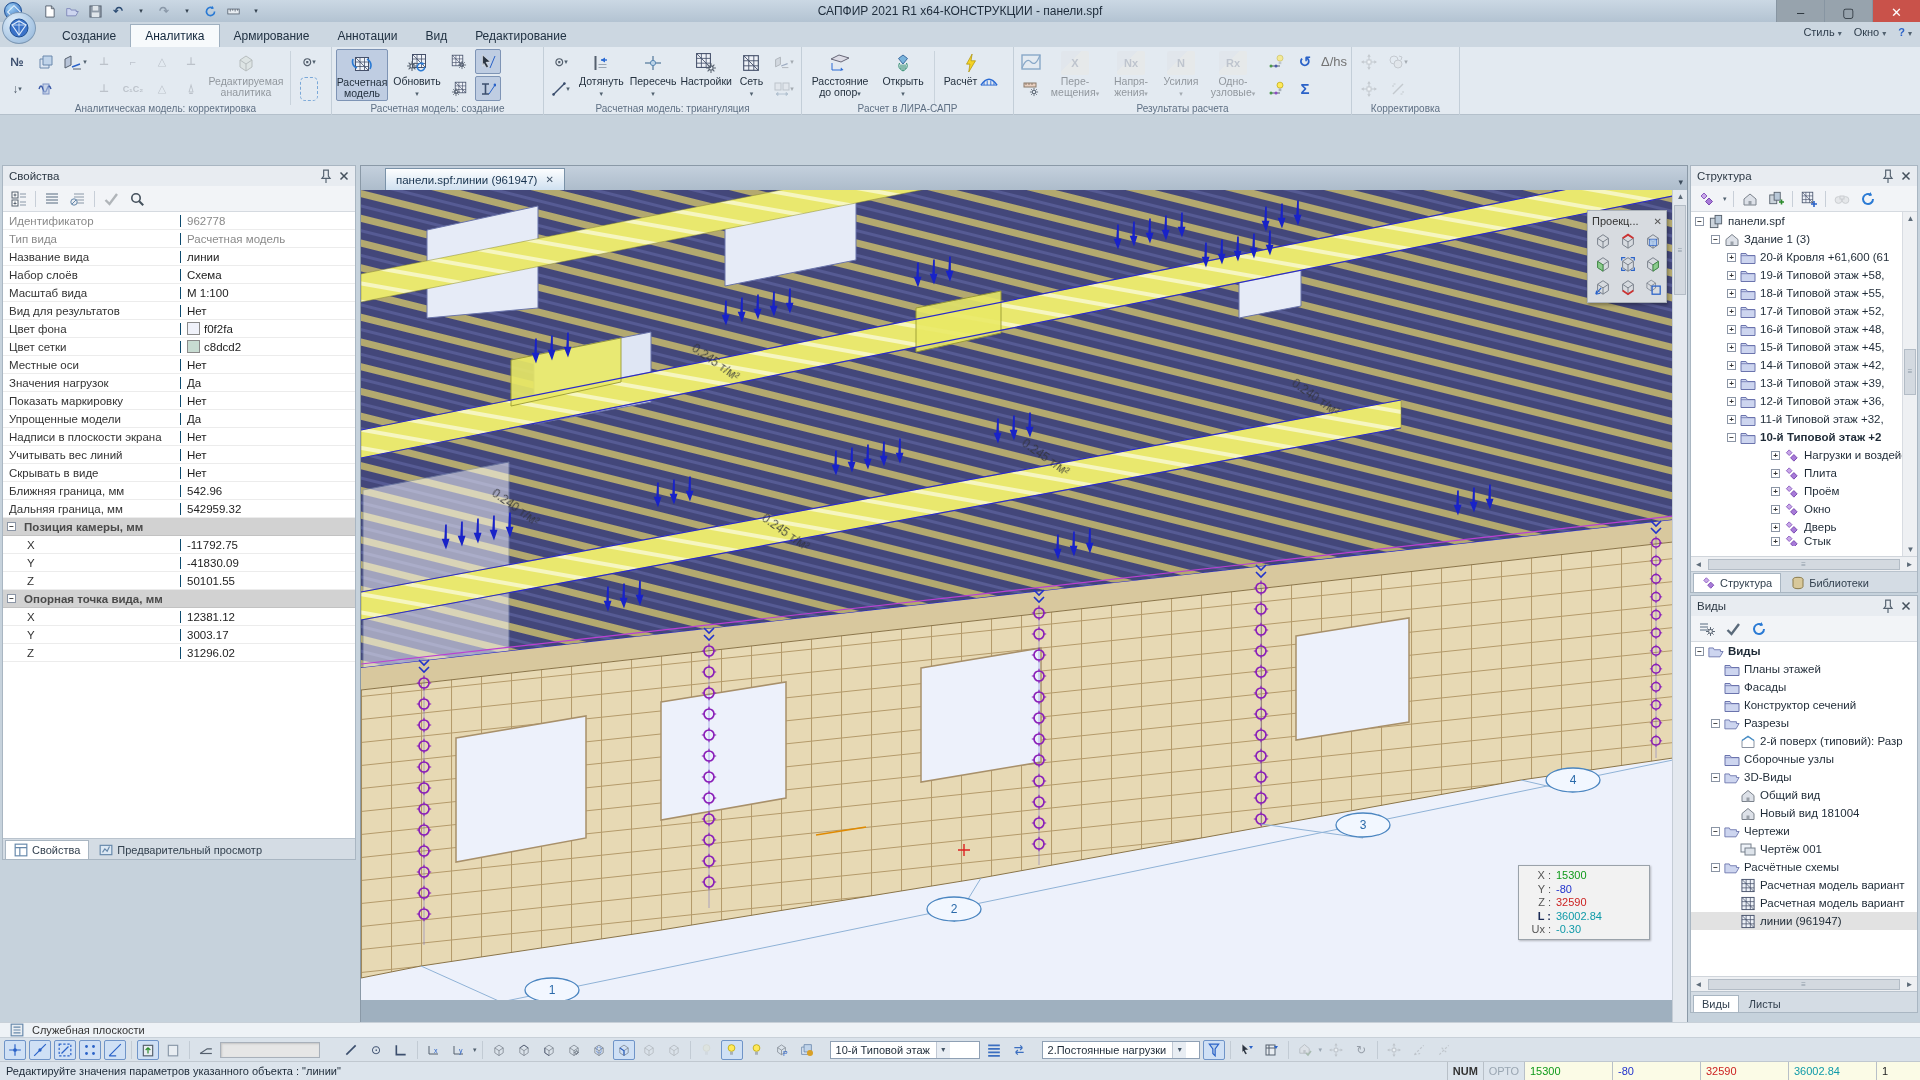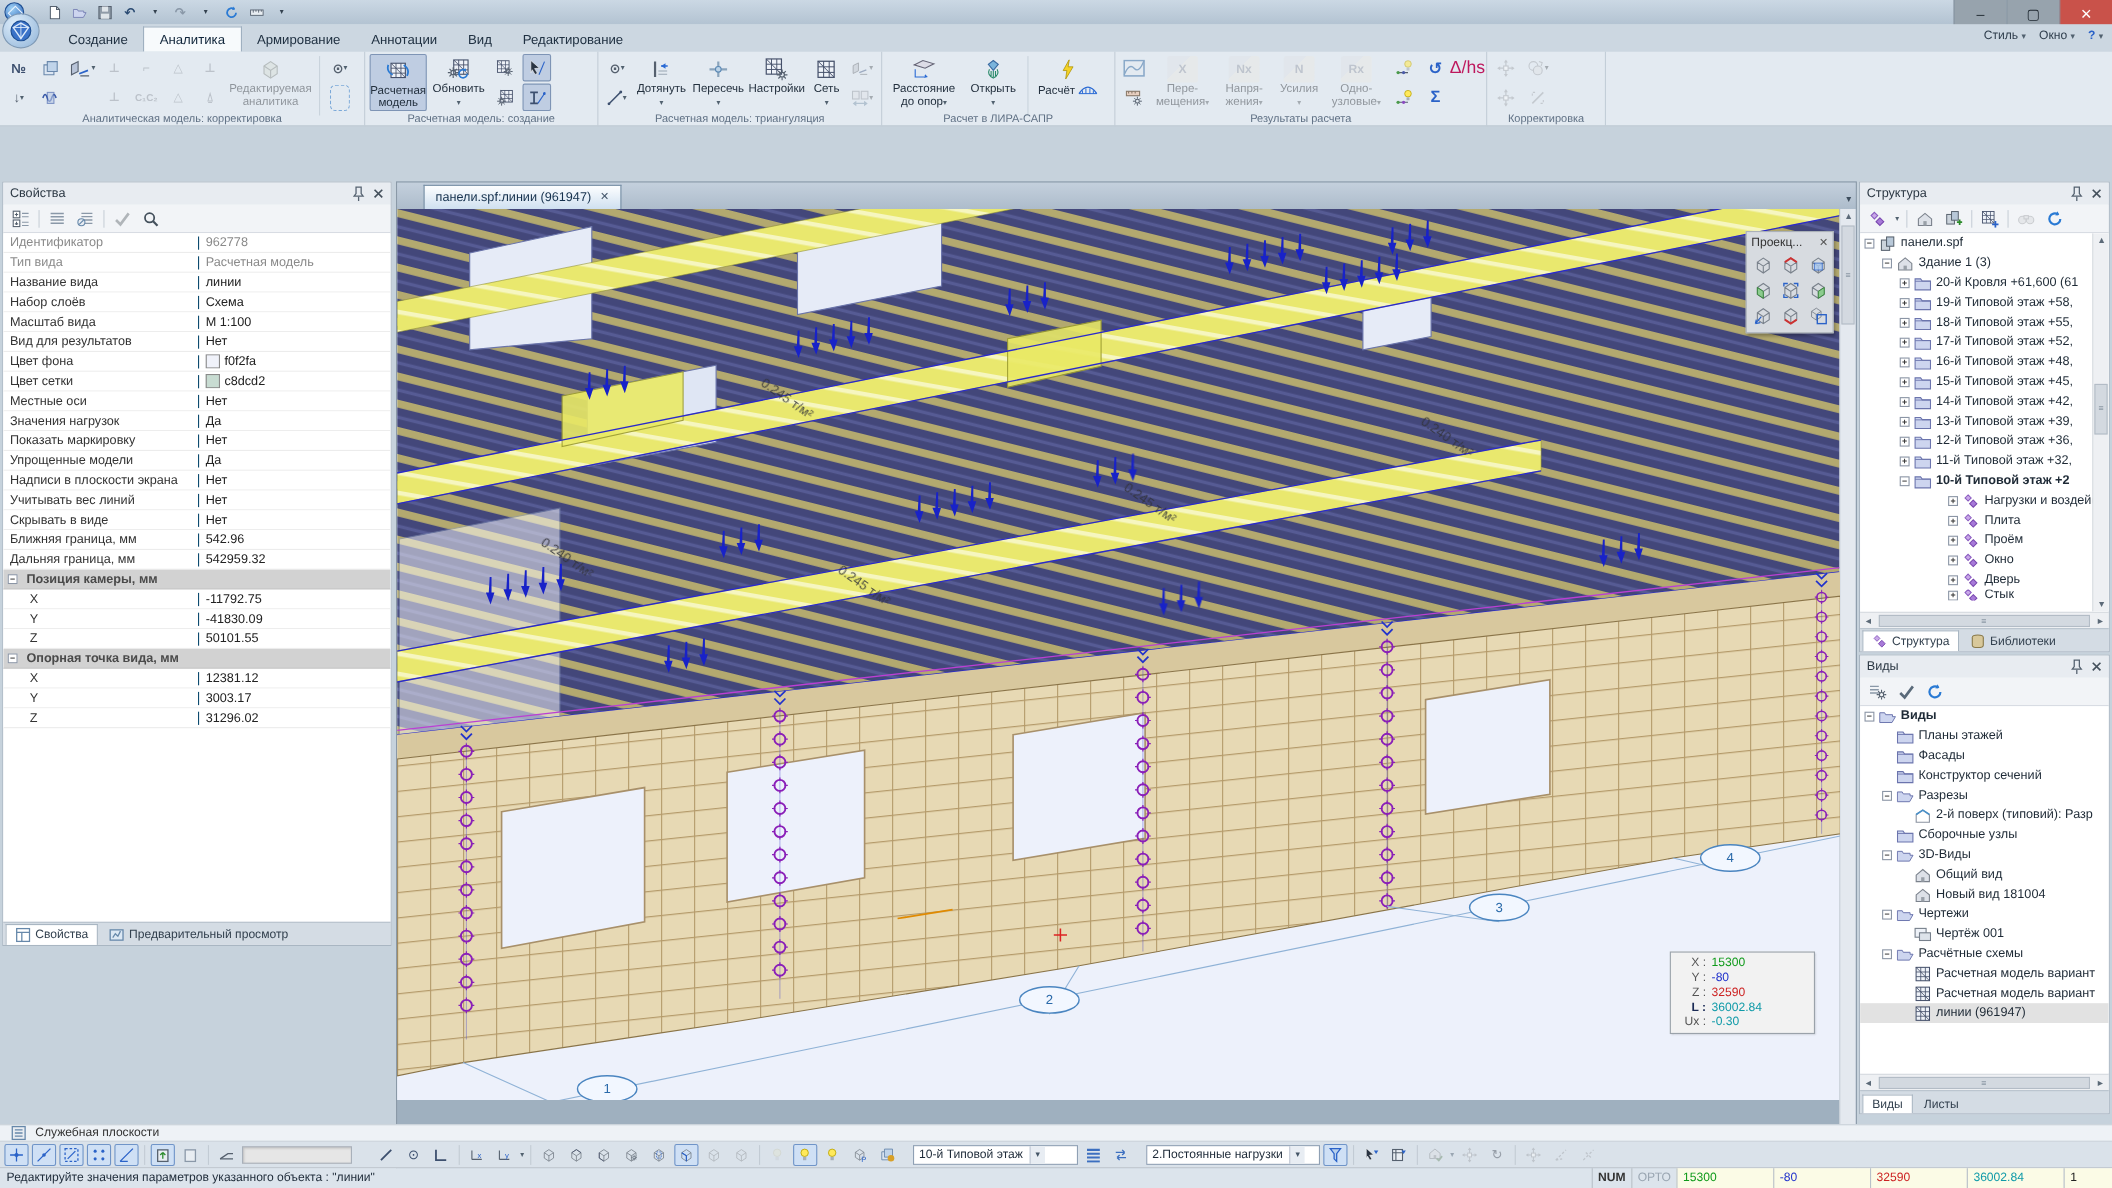--- a/index.html
+++ b/index.html
@@ -321,20 +321,21 @@
           </svg>
         </span>
       <span class="qbtn">
           <svg viewBox="0 0 16 10">
             <rect x="1" y="2" width="14" height="6" fill="#e8edf2" stroke="#55606e"></rect>
             <path d="M4 2v3M7 2v2M10 2v3M13 2v2" stroke="#55606e"></path>
           </svg>
         </span>
       <span class="qbtn" style="font-size:7px">▾</span>
     </div>
+    <div id="wtitle">САПФИР 2021 R1 x64-КОНСТРУКЦИИ - панели.spf</div>
     <div class="winbtns">
       <div class="wbtn min">–</div>
       <div class="wbtn max">▢</div>
       <div class="wbtn close">✕</div>
     </div>
   </div>
 
   <div id="tabrow" class="abs">
     <div id="orb">
         <svg>
@@ -654,21 +655,21 @@
       <div class="rcol">
         <span class="rsmall">
             <span class="glyphblue">↺</span>
           </span>
         <span class="rsmall">
             <span class="glyphblue">Σ</span>
           </span>
       </div>
       <div class="rcol">
         <span class="rsmall">
-            <span style="font-size:16px;color:#be185d">Δ/hs</span>
+            <span style="font-size:13px;color:#737373">Δ/hs</span>
           </span>
       </div>
       <div class="rglabel">Результаты расчета</div>
     </div>
 
     <div class="rgroup" style="width:108px">
       <div class="rcol">
         <span class="rsmall dim">
             <svg class="i16">
               <use href="#movep"></use>

